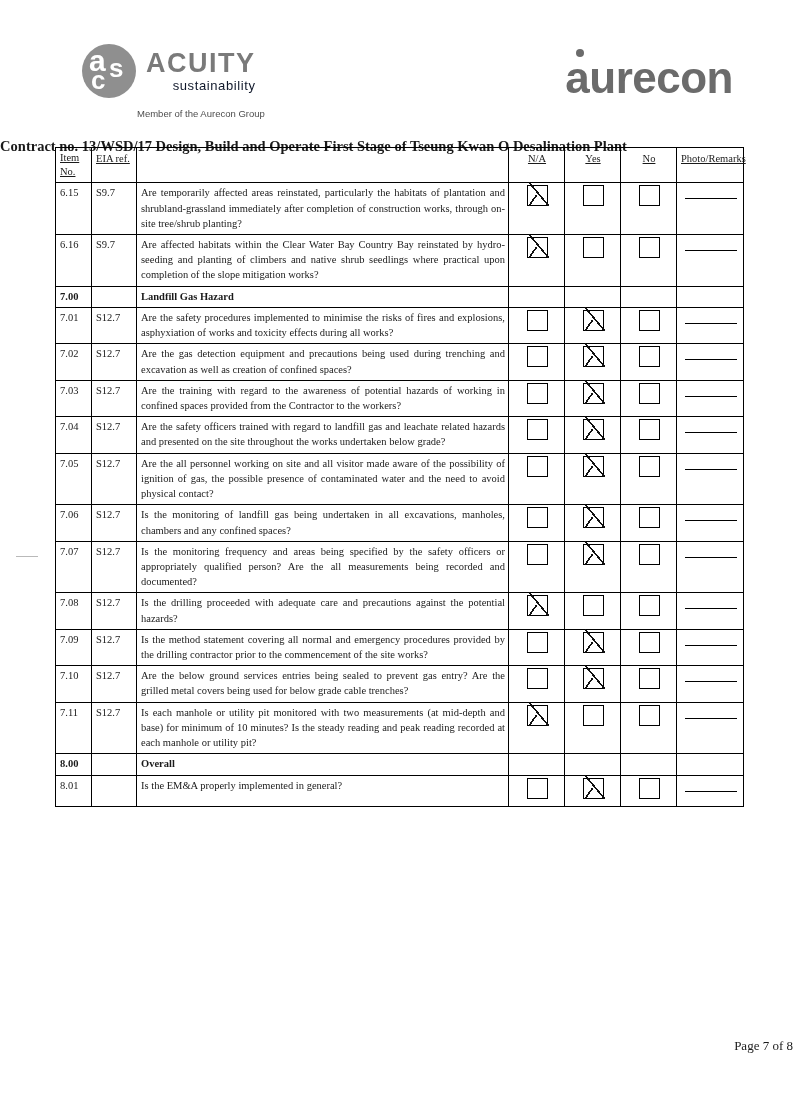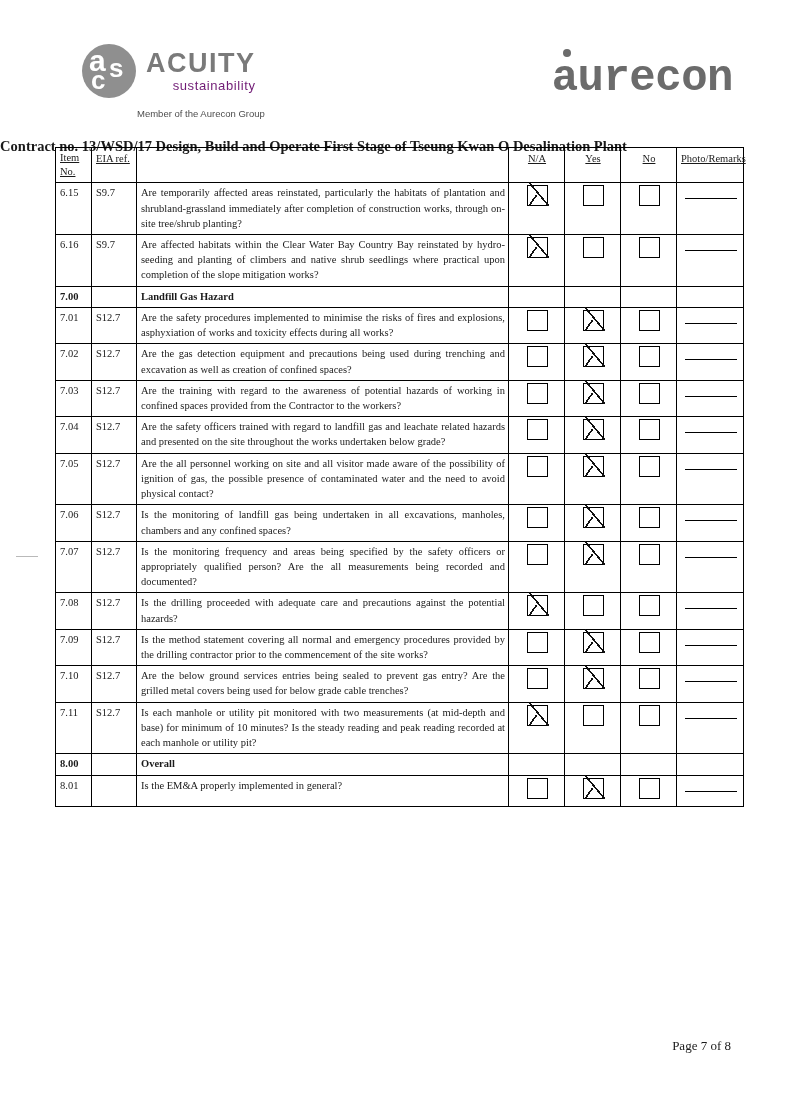--- a/index.html
+++ b/index.html
@@ -84,37 +84,37 @@
     font-family: "Liberation Sans", sans-serif;
     font-size: 27px;
     letter-spacing: 1.5px;
     color: #7a7a7a;
     font-weight: bold;
   }
   .acuity-sub {
     font-family: "Liberation Sans", sans-serif;
     font-size: 13px;
     letter-spacing: 0.6px;
-    color: #701a75;
+    color: #0f172a;
     text-align: right;
     margin-top: 2px;
   }
   .acuity-member {
     position: absolute;
     left: 137px;
     top: 66px;
     font-family: "Liberation Sans", sans-serif;
     font-size: 9.5px;
     color: #4d4d4d;
   }
   .aurecon-logo {
     position: absolute;
     right: 60px;
     top: 10px;
-    font-family: Liberation Mono, monospace;
+    font-family: Liberation Sans, sans-serif;
     font-size: 44px;
     font-weight: bold;
     color: #6b6b6b;
     letter-spacing: -0.5px;
     line-height: 52px;
   }
   .aurecon-logo .dot {
     position: absolute;
     left: 11px;
     top: -3px;
@@ -228,21 +228,20 @@
   td.q { text-align: justify; }
   td.num { font-size: 10.5px; }
 
   
   .footer {
     position: absolute;
     left: 0;
     top: 1038px;
     width: 793px;
     text-align: right;
-    padding-right: 62px;
     box-sizing: border-box;
     font-size: 13px;
     font-family: "Liberation Serif", serif;
   }
   .edge-mark {
     position: absolute;
     left: 16px;
     top: 556px;
     width: 22px;
     height: 1px;

